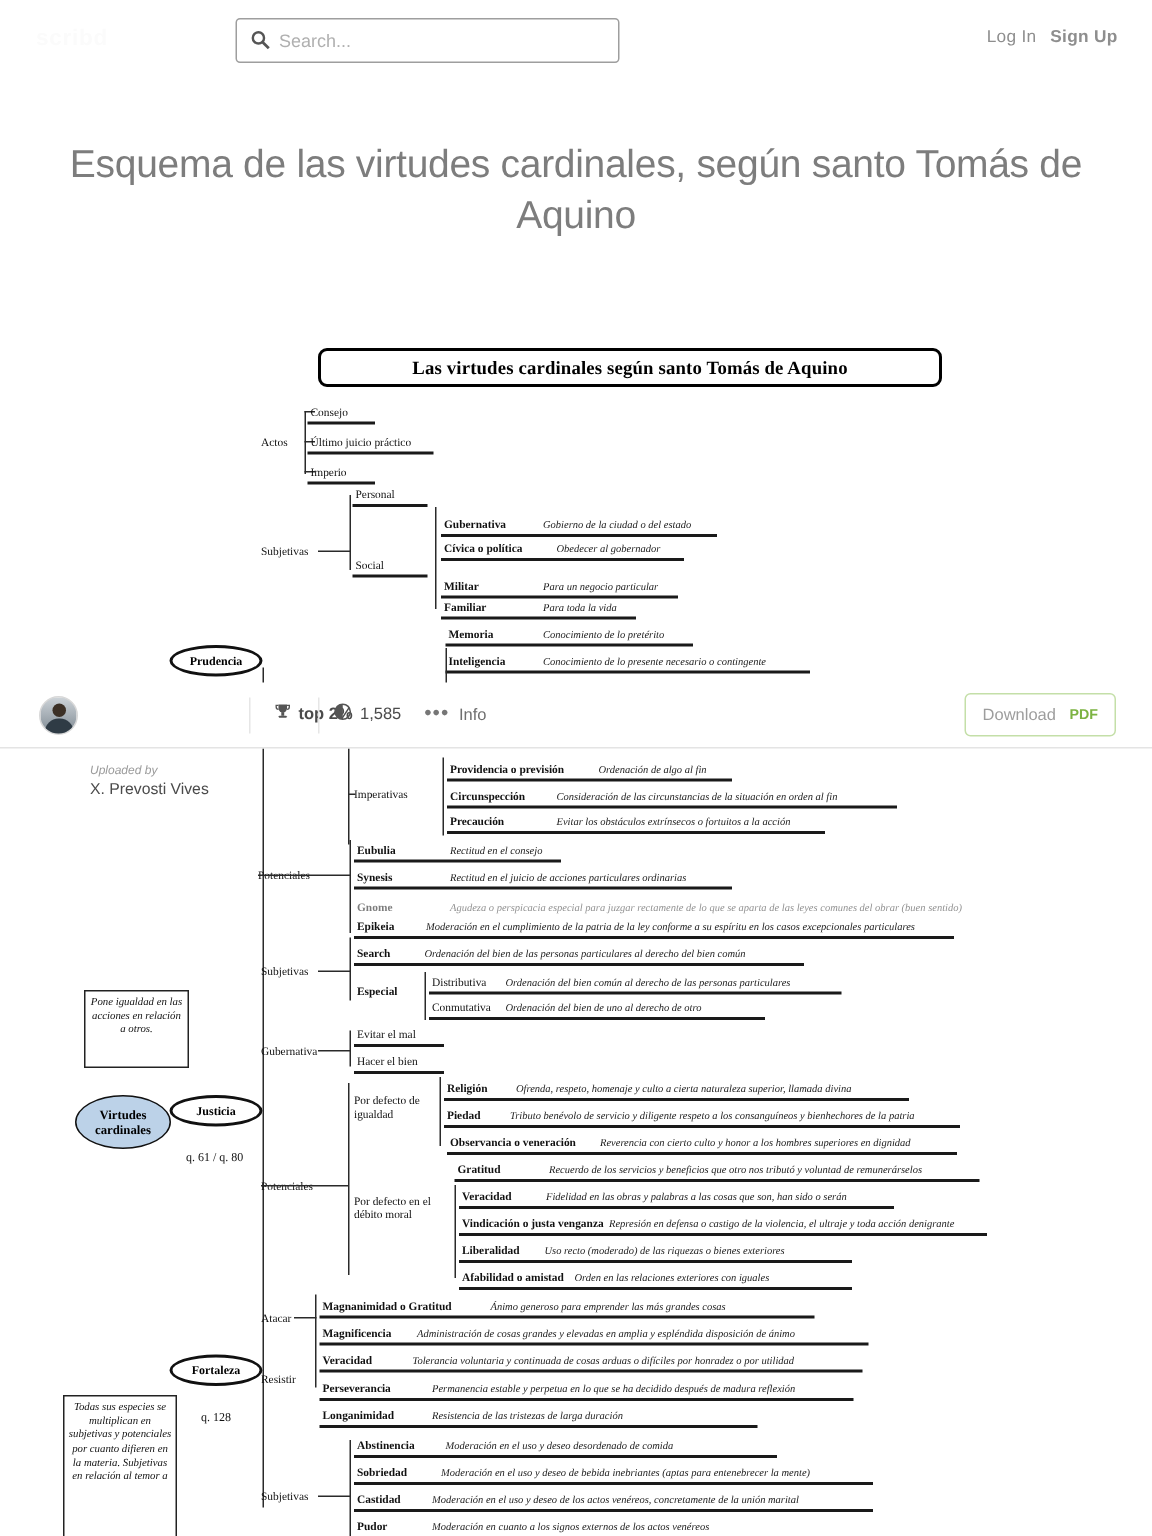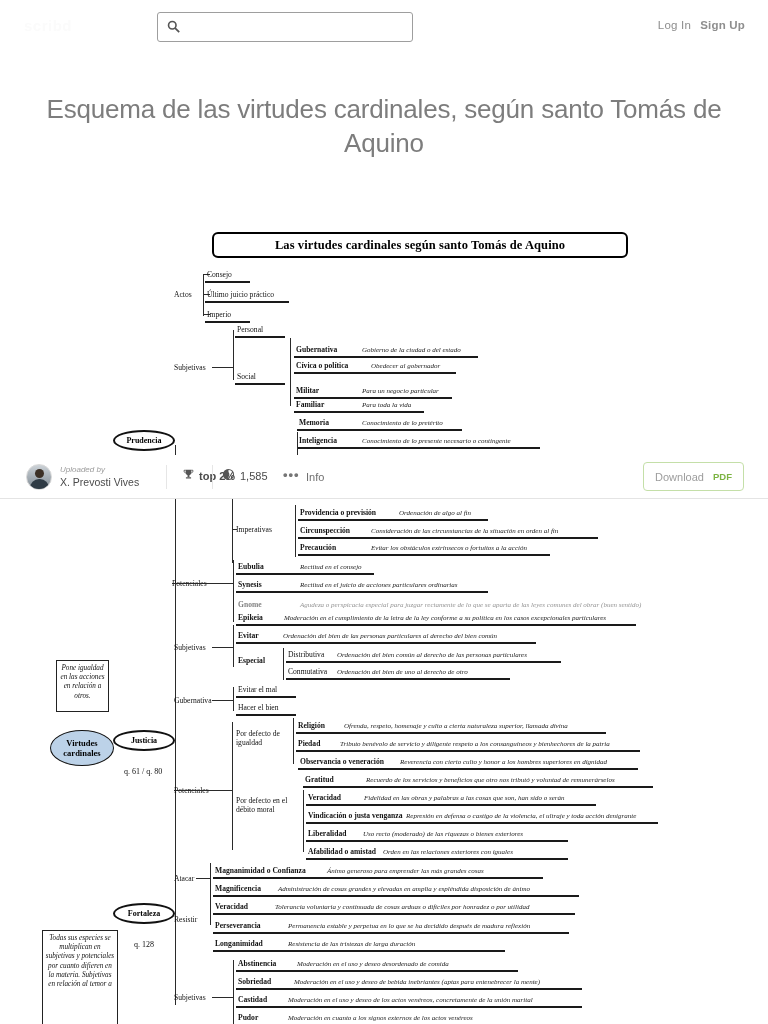--- a/index.html
+++ b/index.html
@@ -113,21 +113,21 @@
     position: absolute; left: 8px; top: 4px; width: 9px; height: 9px;
     border-radius: 50%; background: #3c3026;
   }
   .avatar .body {
     position: absolute; left: 3px; top: 14px; width: 19px; height: 14px;
     border-radius: 9px 9px 0 0; background: #2f3b45;
   }
   .uploader {
     position: absolute; left: 60px; top: 9px; line-height: 12px;
   }
-  .uploader .lbl { font-size: 8px; color: #9b9b9b; font-style: italic; }
+  .uploader .lbl { font-size: 8px; color: #9b9b9b; font-style: italic; margin-top: 44px; }
   .uploader .name { font-size: 10.5px; color: #4b4b4b; }
   .sep { position: absolute; top: 10px; width: 1px; height: 24px; background: #e6e6e6; }
   .stat { position: absolute; top: 15px; font-size: 11px; color: #4b4b4b; font-weight: 700; }
   .stat-ico { position: absolute; top: 13px; color: #6e6e6e; font-size: 12px; }
   .info-dots { position: absolute; left: 283px; top: 12px; font-size: 13px; color: #767676; letter-spacing: 1px; font-weight: 700;}
   .info-label { position: absolute; left: 306px; top: 16px; font-size: 11px; color: #6f6f6f; }
   .download-btn {
     position: absolute; right: 24px; top: 7px; width: 101px; height: 29px;
     border: 1px solid #c4dfa8; border-radius: 4px; background: #fff;
     display: flex; align-items: center; justify-content: center; gap: 9px;
@@ -140,20 +140,21 @@
 <body>
 
 <div class="topnav">
   <div class="logo">scribd</div>
 
   <div class="searchbox">
     <svg class="search-icon" viewBox="0 0 16 16">
       <circle cx="6.5" cy="6.5" r="4.6" fill="none" stroke="#555" stroke-width="2"></circle>
       <line x1="10" y1="10" x2="15" y2="15" stroke="#555" stroke-width="2.2"></line>
     </svg>
+    <input class="search-input" type="text" placeholder="Search..." style="">
   </div>
 
   <div class="nav-link nav-login">Log In</div>
   <div class="nav-link nav-signup">Sign Up</div>
 </div>
 
 <h1 class="page-title">Esquema de las virtudes cardinales, según santo Tomás de Aquino</h1>
 
 <div class="doc">
 <div class="doc-inner">
@@ -172,21 +173,21 @@
   </div>
   <div class="ellipse" style="left:113px; top:703px; width:62px; height:21px;">
     <span>Fortaleza</span>
   </div>
 
   <div class="qref" style="left:124px; top:567px;">q. 61 / q. 80</div>
   <div class="qref" style="left:134px; top:740px;">q. 128</div>
 
   <div class="vline" style="left:175px; top:245px; height:560px;"></div>
 
-  <div class="note" style="left:56px; top:460px; width:53px; height:52px;">Pone igualdad en las acciones en relación a otros.</div>
+  <div class="note" style="left:56px; top:460px; width:70px; height:52px;">Pone igualdad en las acciones en relación a otros.</div>
   <div class="note" style="left:42px; top:730px; width:76px; height:100px;">Todas sus especies se multiplican en subjetivas y potenciales por cuanto difieren en la materia. Subjetivas en relación al temor a</div>
 
   <div class="node plain" style="left:174px; top:90px;">Actos</div>
   <div class="vline" style="left:203px; top:74px; height:42px;"></div>
   <div class="hline" style="left:203px; top:74px; width:7px;"></div>
   <div class="hline" style="left:203px; top:94px; width:7px;"></div>
   <div class="hline" style="left:203px; top:114px; width:7px;"></div>
 
   <div class="node plain" style="left:207px; top:70px;">Consejo</div>
   <div class="uline" style="left:205px; top:81px; width:45px;"></div>
@@ -256,28 +257,28 @@
   <div class="uline" style="left:236px; top:373px; width:138px;"></div>
 
   <div class="node term" style="left:238px; top:380px;">Synesis</div>
   <div class="node defn" style="left:300px; top:381px;">Rectitud en el juicio de acciones particulares ordinarias</div>
   <div class="uline thick" style="left:236px; top:391px; width:252px;"></div>
 
   <div class="node term" style="left:238px; top:400px; opacity:.55;">Gnome</div>
   <div class="node defn" style="left:300px; top:401px; opacity:.5;">Agudeza o perspicacia especial para juzgar rectamente de lo que se aparta de las leyes comunes del obrar (buen sentido)</div>
 
   <div class="node term" style="left:238px; top:413px;">Epikeia</div>
-  <div class="node defn" style="left:284px; top:414px;">Moderación en el cumplimiento de la letra de la ley conforme a su política en los casos excepcionales particulares</div>
+  <div class="node defn" style="left:284px; top:414px;">Moderación en el cumplimiento de la patria de la ley conforme a su espíritu en los casos excepcionales particulares</div>
   <div class="uline thick" style="left:236px; top:424px; width:400px;"></div>
 
   <div class="node plain" style="left:174px; top:443px;">Subjetivas</div>
   <div class="vline" style="left:233px; top:425px; height:42px;"></div>
   <div class="hline" style="left:212px; top:447px; width:22px;"></div>
 
-  <div class="node term" style="left:238px; top:431px;">Evitar</div>
+  <div class="node term" style="left:238px; top:431px;">Search</div>
   <div class="node defn" style="left:283px; top:432px;">Ordenación del bien de las personas particulares al derecho del bien común</div>
   <div class="uline" style="left:236px; top:442px; width:300px;"></div>
 
   <div class="node term" style="left:238px; top:456px;">Especial</div>
   <div class="vline" style="left:283px; top:448px; height:32px;"></div>
 
   <div class="node plain" style="left:288px; top:450px;">Distributiva</div>
   <div class="node defn" style="left:337px; top:451px;">Ordenación del bien común al derecho de las personas particulares</div>
   <div class="uline" style="left:286px; top:461px; width:275px;"></div>
 
@@ -337,21 +338,21 @@
   <div class="uline" style="left:306px; top:640px; width:262px;"></div>
 
   <div class="node term" style="left:308px; top:647px;">Afabilidad o amistad</div>
   <div class="node defn" style="left:383px; top:648px;">Orden en las relaciones exteriores con iguales</div>
   <div class="uline thick" style="left:306px; top:658px; width:262px;"></div>
 
   <div class="node plain" style="left:174px; top:674px;">Atacar</div>
   <div class="vline" style="left:210px; top:663px; height:62px;"></div>
   <div class="hline" style="left:196px; top:678px; width:15px;"></div>
 
-  <div class="node term" style="left:215px; top:666px;">Magnanimidad o Confianza</div>
+  <div class="node term" style="left:215px; top:666px;">Magnanimidad o Gratitud</div>
   <div class="node defn" style="left:327px; top:667px;">Ánimo generoso para emprender las más grandes cosas</div>
   <div class="uline thick" style="left:213px; top:677px; width:330px;"></div>
 
   <div class="node term" style="left:215px; top:684px;">Magnificencia</div>
   <div class="node defn" style="left:278px; top:685px;">Administración de cosas grandes y elevadas en amplia y espléndida disposición de ánimo</div>
   <div class="uline thick" style="left:213px; top:695px; width:366px;"></div>
 
   <div class="node plain" style="left:174px; top:715px;">Resistir</div>
   <div class="node term" style="left:215px; top:702px;">Veracidad</div>
   <div class="node defn" style="left:275px; top:703px;">Tolerancia voluntaria y continuada de cosas arduas o difíciles por honradez o por utilidad</div>

